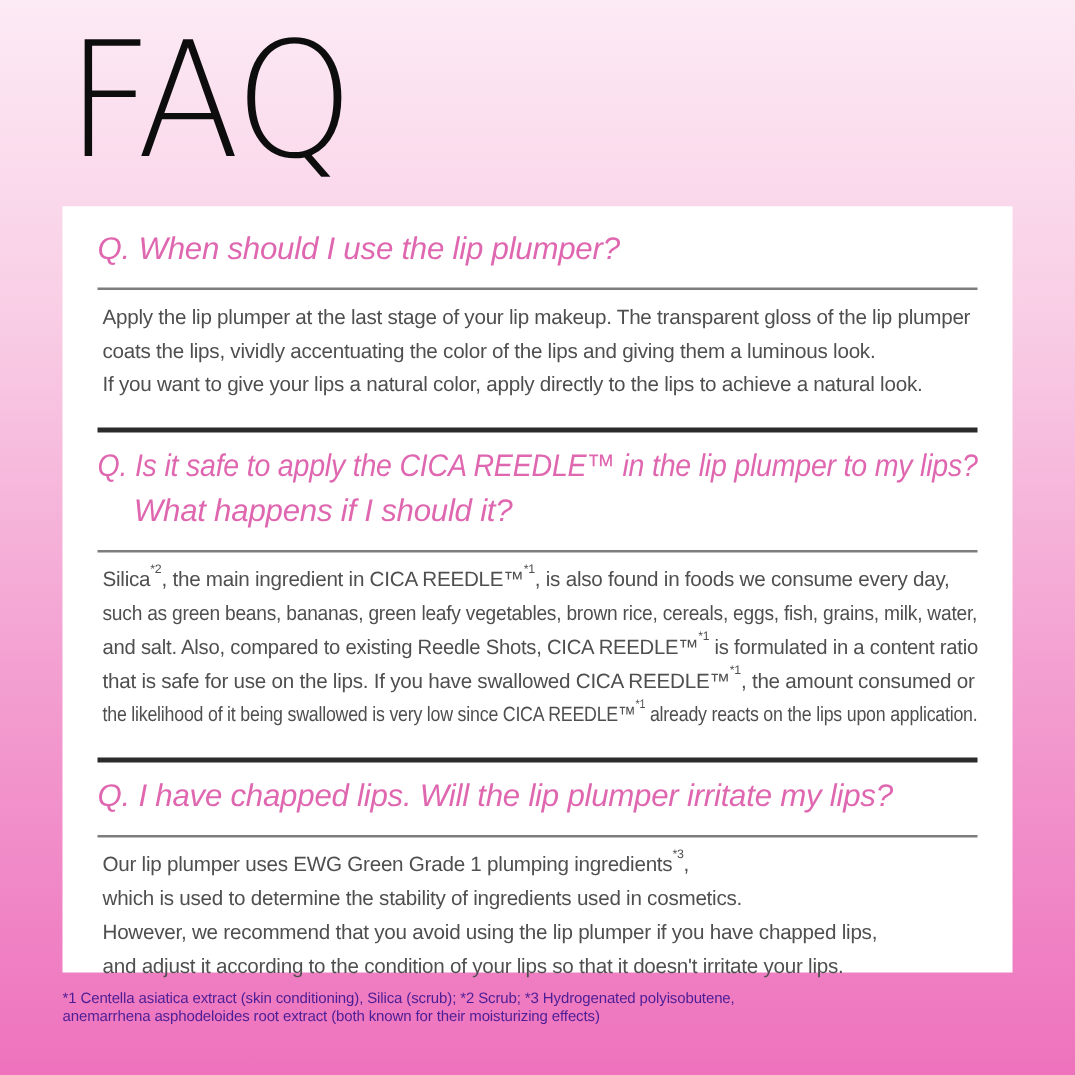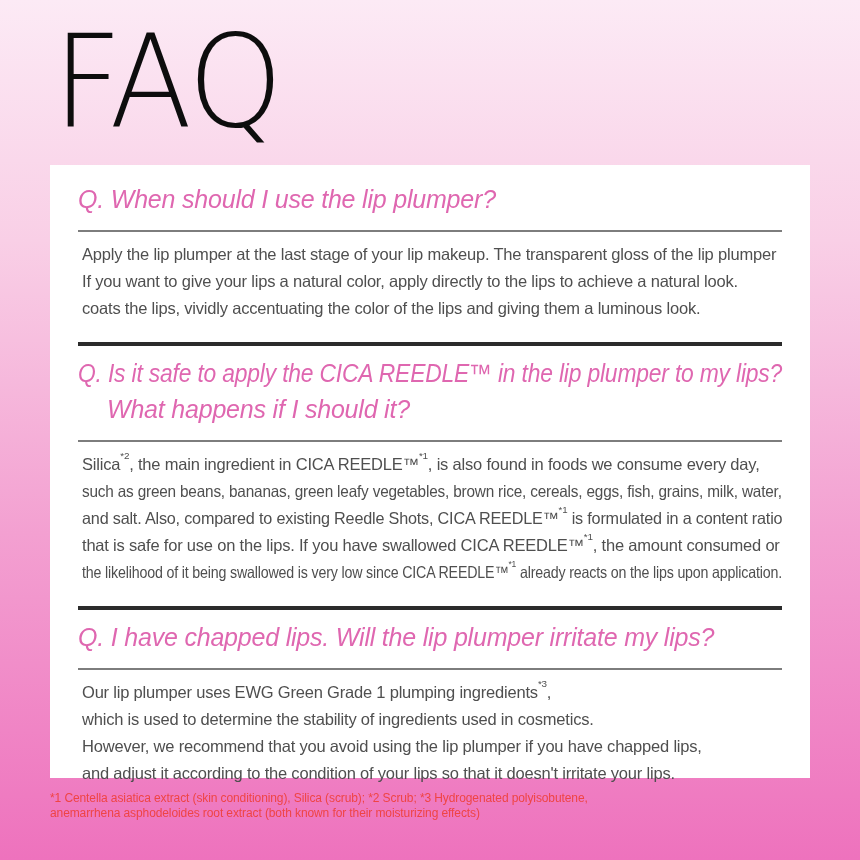--- a/index.html
+++ b/index.html
@@ -81,40 +81,40 @@
 
   
   .footnote {
     position: absolute;
     left: 50px;
     top: 791px;
     width: 760px;
     font-size: 12px;
     line-height: 14.5px;
     letter-spacing: -0.1px;
-    color: #ef4444;
+    color: #4c1d95;
   }
 </style>
 </head>
 <body>
 
 <div class="title-row">
   <span class="title-text fit-line" style="transform-origin: left center; transform: scaleX(0.9421);">FAQ</span>
 </div>
 
 <div class="card" id="faq-card">
     <section>
       <div class="question">
         <div class="q-row"><span class="q-line fit-line">Q. When should I use the lip plumper?</span></div>
       </div>
       <div class="thin-divider"></div>
       <div class="answer">
         <div class="a-row"><span class="a-line fit-line">Apply the lip plumper at the last stage of your lip makeup. The transparent gloss of the lip plumper</span></div>
+        <div class="a-row"><span class="a-line fit-line">coats the lips, vividly accentuating the color of the lips and giving them a luminous look.</span></div>
         <div class="a-row"><span class="a-line fit-line">If you want to give your lips a natural color, apply directly to the lips to achieve a natural look.</span></div>
-        <div class="a-row"><span class="a-line fit-line">coats the lips, vividly accentuating the color of the lips and giving them a luminous look.</span></div>
       </div>
     </section>
     <div class="thick-divider"></div>
     <section>
       <div class="question">
         <div class="q-row"><span class="q-line fit-line" style="transform-origin: left center; transform: scaleX(0.9143);">Q. Is it safe to apply the CICA REEDLE™ in the lip plumper to my lips?</span></div>
         <div class="q-row q-cont"><span class="q-line fit-line">What happens if I should it?</span></div>
       </div>
       <div class="thin-divider"></div>
       <div class="answer">

